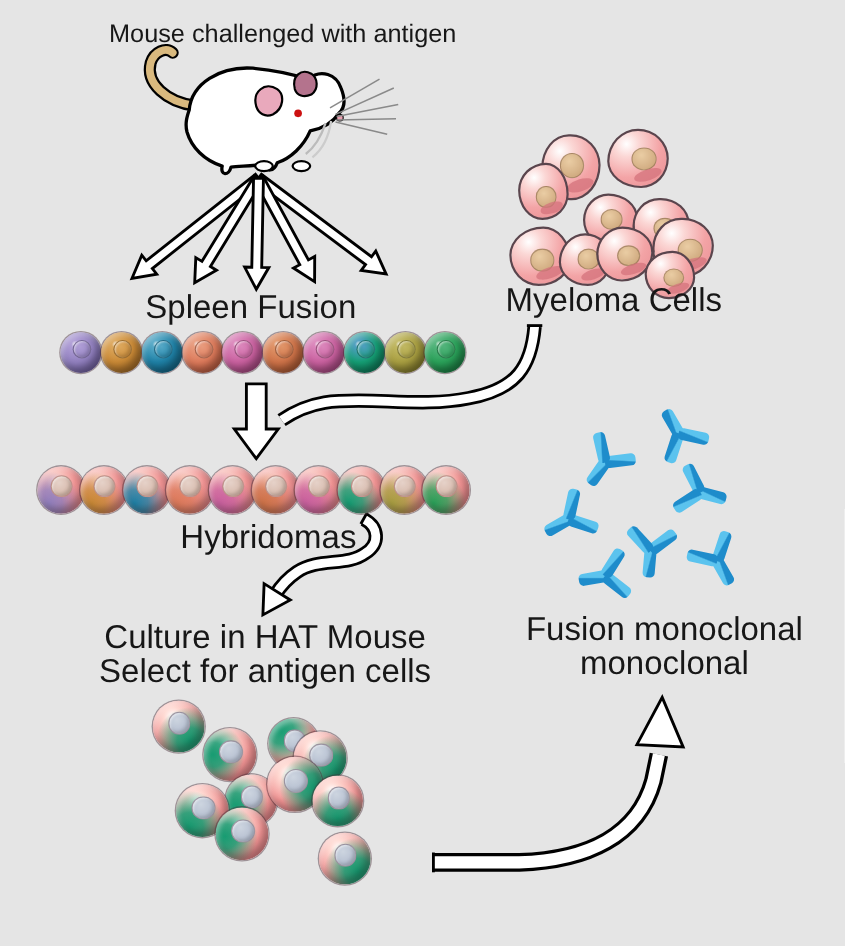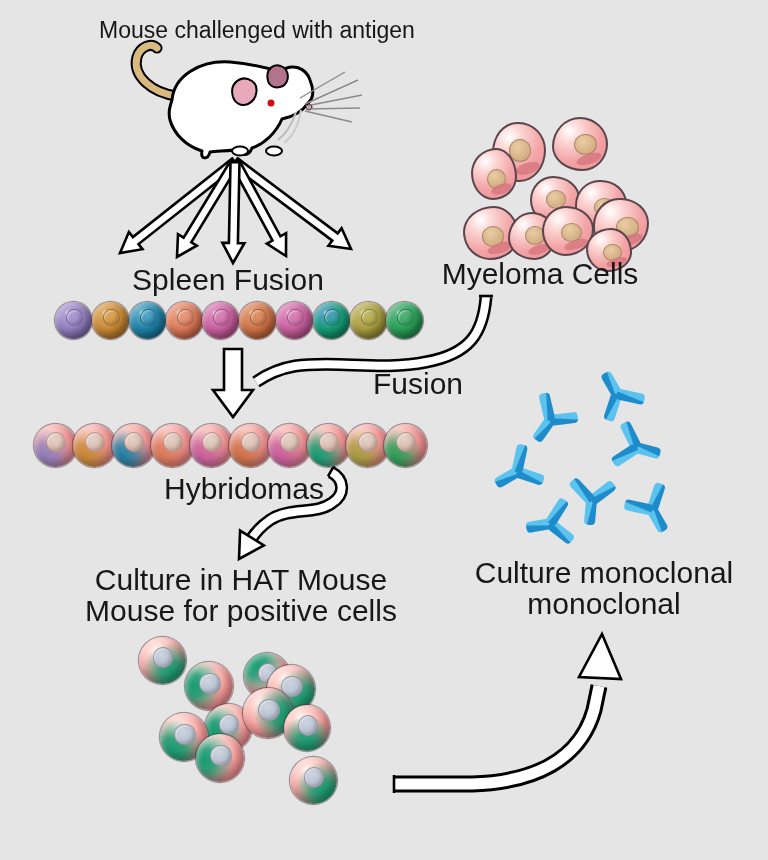--- a/index.html
+++ b/index.html
@@ -249,25 +249,24 @@
       <div class="ab" style="left:629px;top:483px;transform:rotate(-30deg);">
         <div class="abbar stem"></div>
         <div class="abbar armL"></div>
         <div class="abbar armR"></div>
       </div>
     </div>
 
   <div id="label-layer">
     <div class="lbl fs-title" style="left:257px;top:17px;">Mouse challenged with antigen</div>
     <div class="lbl fs-label" style="left:228px;top:264px;">Spleen Fusion</div>
-    <div class="lbl fs-label" style="left:540px;top:258px;">Myeloma Cells</div>
-    <div class="lbl fs-label" style="left:418px;top:368px;">Fusion</div>
+    <div class="lbl fs-label" style="left:558px;top:258px;">Myeloma Cells</div>
     <div class="lbl fs-label" style="left:244px;top:473px;text-align:center;">Hybridomas</div>
     <div class="lbl fs-label" style="left:241px;top:564px;">
       <div>Culture in HAT Mouse</div>
-      <div>Mouse for positive cells</div>
+      <div>Select for antigen cells</div>
     </div>
     <div class="lbl fs-label" style="left:604px;top:557px;">
-      <div>Culture monoclonal</div>
+      <div>Fusion monoclonal</div>
       <div>monoclonal</div>
     </div>
   </div>
 </div>
 
 </body></html>

